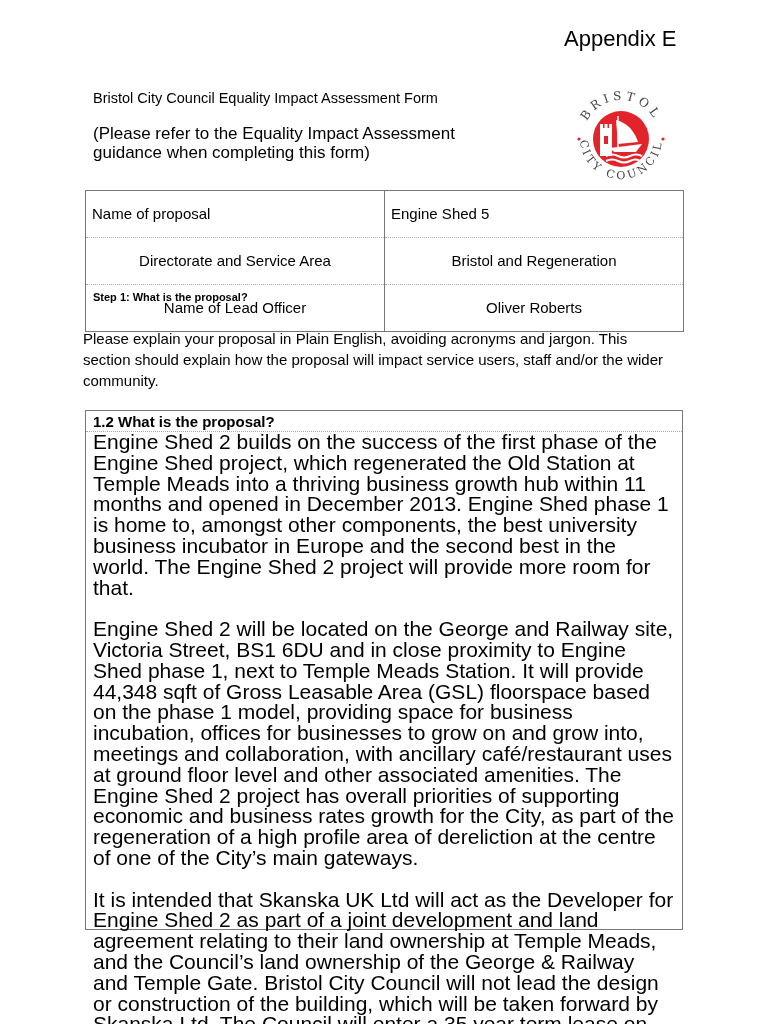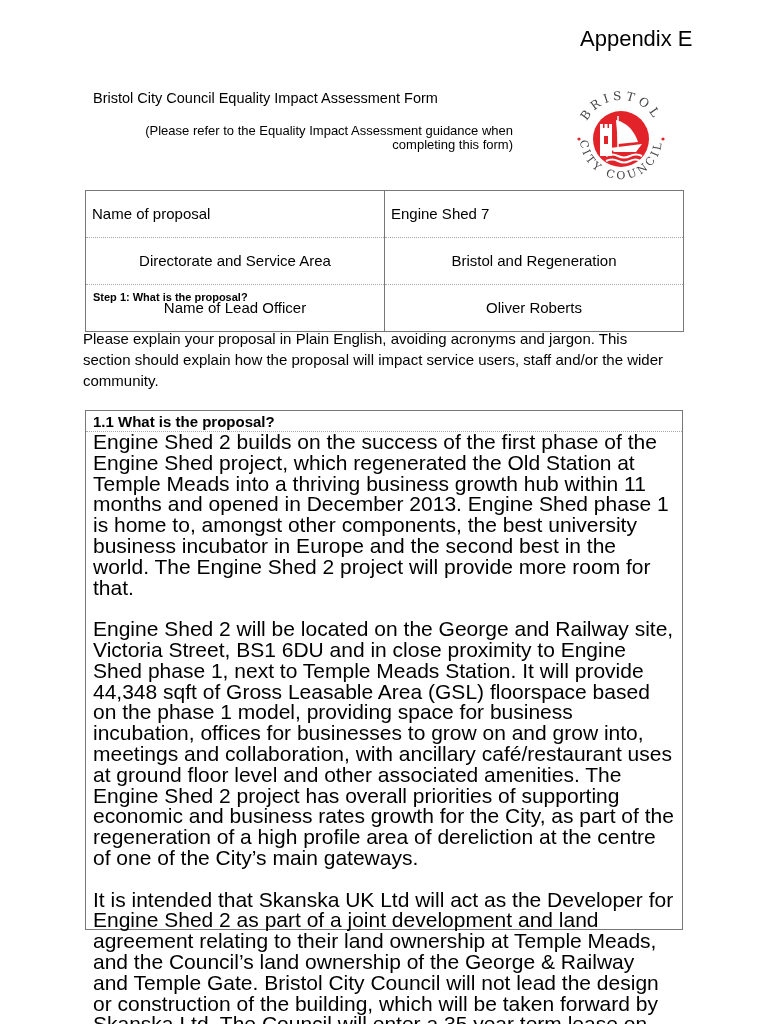--- a/index.html
+++ b/index.html
@@ -11,39 +11,38 @@
       width: 770px;
       height: 1024px;
       position: relative;
       overflow: hidden;
       font-family: "Liberation Sans", "DejaVu Sans", sans-serif;
       color: #000;
     }
     .appendix {
       position: absolute;
       top: 26px;
-      left: 580px;
+      left: 564px;
       font-size: 22px;
       letter-spacing: 0px;
     }
     .form-title {
       position: absolute;
       top: 90px;
       left: 93px;
       font-size: 14.5px;
       font-weight: normal;
     }
     .guidance {
       position: absolute;
       top: 124px;
       left: 93px;
       width: 420px;
-      font-size: 13px;
-      line-height: 14px;
-      text-align: right;
+      font-size: 17px;
+      line-height: 19px;
     }
     .logo {
       position: absolute;
       top: 84px;
       left: 566px;
       width: 110px;
       height: 104px;
     }
     .info-table {
       position: absolute;
@@ -144,37 +143,37 @@
 
     <path d="M 40 72 Q 46 69 52 72 T 64 72 T 76 72" stroke="#fff" stroke-width="2" fill="none"></path>
     <path d="M 40 77 Q 46 74 52 77 T 64 77 T 74 77" stroke="#fff" stroke-width="2" fill="none"></path>
   </svg>
 </div>
 
 <table class="info-table">
   <tbody>
     <tr>
       <td class="label-col">Name of proposal</td>
-      <td>Engine Shed 7</td>
+      <td>Engine Shed 5</td>
     </tr>
     <tr>
       <td class="label-col">Directorate and Service Area</td>
       <td>Bristol and Regeneration</td>
     </tr>
     <tr>
       <td class="label-col">Name of Lead Officer</td>
       <td>Oliver Roberts</td>
     </tr>
   </tbody>
 </table>
 
 <div class="step-heading">Step 1: What is the proposal?</div>
 
 <div class="step-desc">Please explain your proposal in Plain English, avoiding acronyms and jargon. This section should explain how the proposal will impact service users, staff and/or the wider community.</div>
 
 <div class="proposal-box">
-  <div class="proposal-header">1.1 What is the proposal?</div>
+  <div class="proposal-header">1.2 What is the proposal?</div>
   <div class="proposal-body">
     <p>Engine Shed 2 builds on the success of the first phase of the Engine Shed project, which regenerated the Old Station at Temple Meads into a thriving business growth hub within 11 months and opened in December 2013. Engine Shed phase 1 is home to, amongst other components, the best university business incubator in Europe and the second best in the world. The Engine Shed 2 project will provide more room for that.</p>
     <p>Engine Shed 2 will be located on the George and Railway site, Victoria Street, BS1 6DU and in close proximity to Engine Shed phase 1, next to Temple Meads Station. It will provide 44,348 sqft of Gross Leasable Area (GSL) floorspace based on the phase 1 model, providing space for business incubation, offices for businesses to grow on and grow into, meetings and collaboration, with ancillary café/restaurant uses at ground floor level and other associated amenities. The Engine Shed 2 project has overall priorities of supporting economic and business rates growth for the City, as part of the regeneration of a high profile area of dereliction at the centre of one of the City’s main gateways.</p>
     <p>It is intended that Skanska UK Ltd will act as the Developer for Engine Shed 2 as part of a joint development and land agreement relating to their land ownership at Temple Meads, and the Council’s land ownership of the George &amp; Railway and Temple Gate.  Bristol City Council will not lead the design or construction of the building, which will be taken forward by Skanska Ltd. The Council will enter a 35 year term lease on the Engine Shed 2 building, which</p>
   </div>
 </div>
 
 </body></html>

